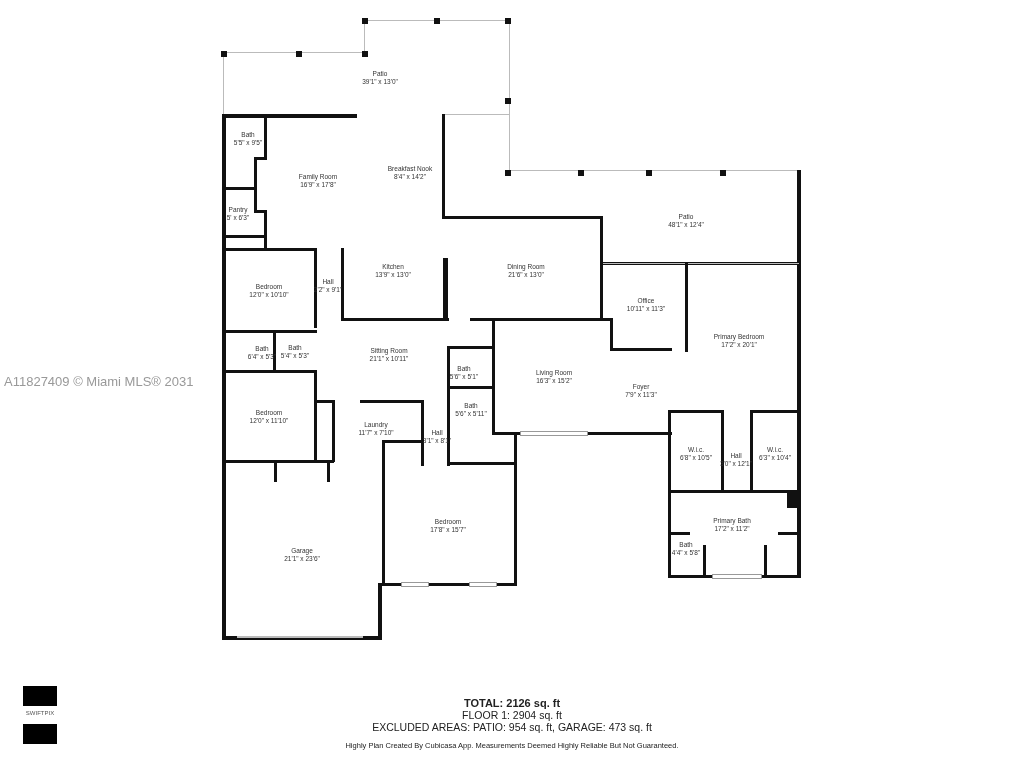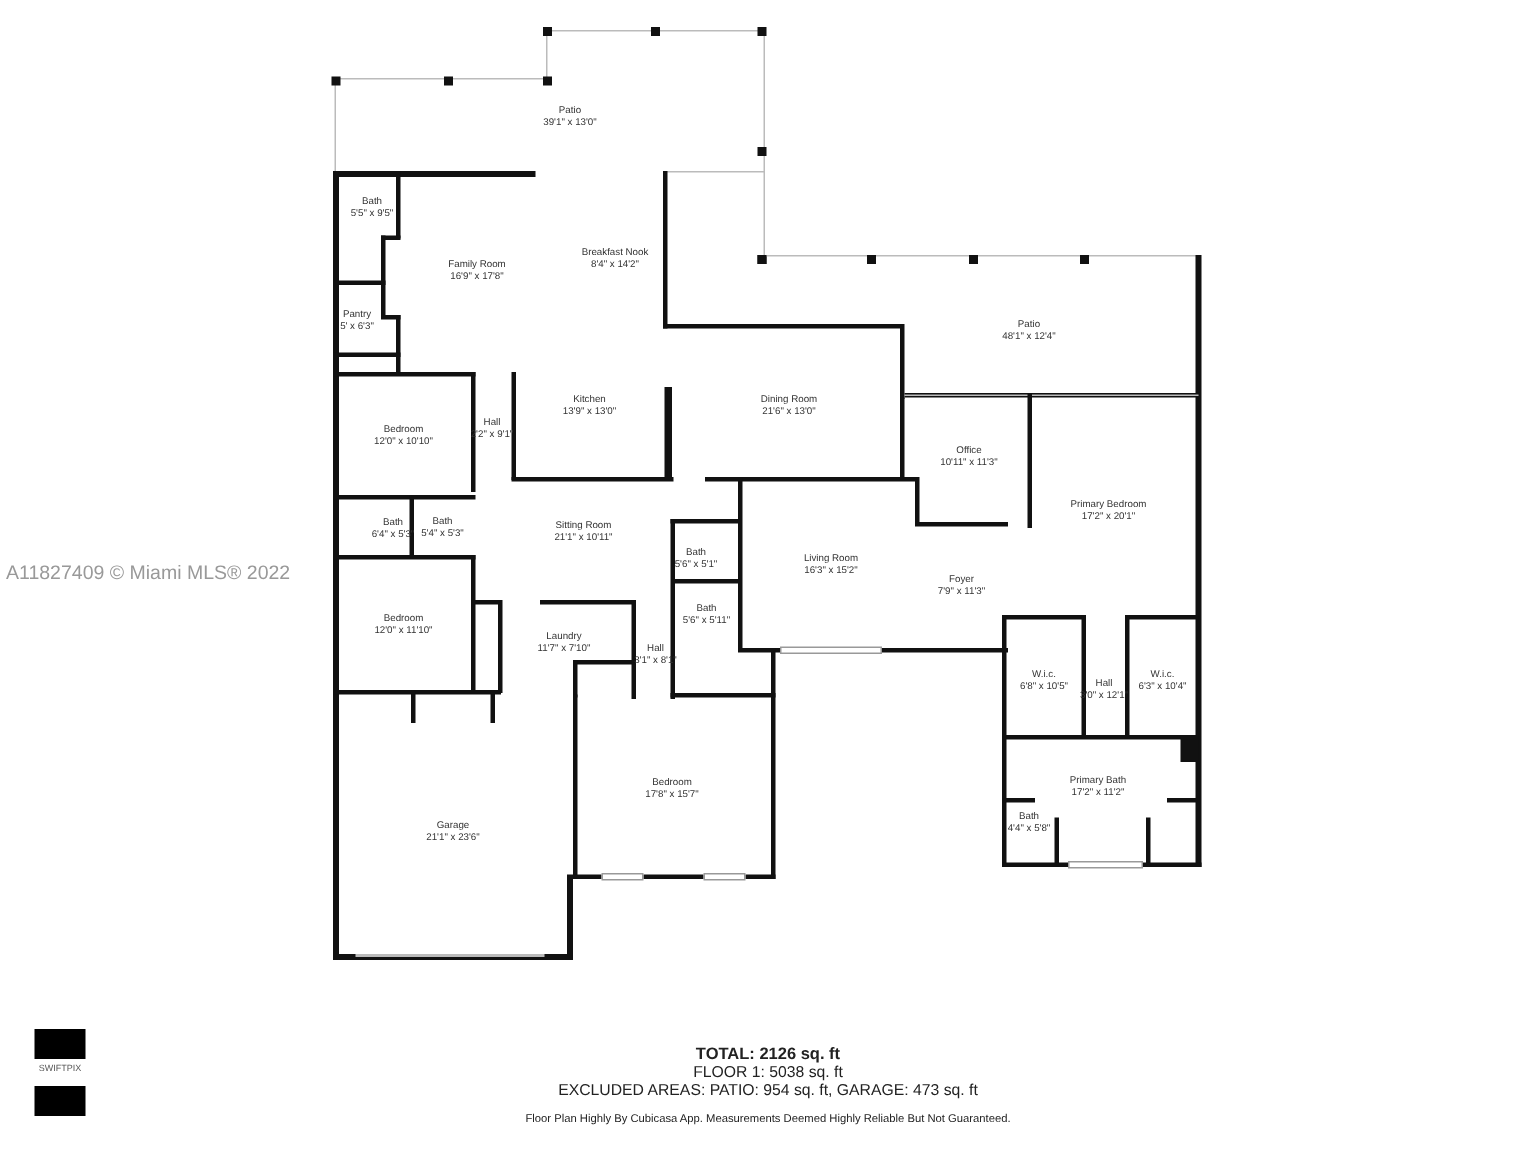--- a/index.html
+++ b/index.html
@@ -234,24 +234,24 @@
   <div class="room" style="left:686px;top:549px;">
     <span class="n">Bath</span>
       <span class="d">4'4" x 5'8"</span>
     </div>
   <div class="room" style="left:302px;top:555px;">
     <span class="n">Garage</span>
       <span class="d">21'1" x 23'6"</span>
     </div>
 </div>
 
-<div class="watermark">A11827409 © Miami MLS® 2022</div>
+<div class="watermark">A11827409 © Miami MLS® 2031</div>
 
 <div class="logo">
   <div class="blk" style="top:0;"></div>
   <div class="txt">SWIFTPIX</div>
   <div class="blk" style="top:38px;"></div>
 </div>
 
 <div class="footer f-total">TOTAL: 2126 sq. ft</div>
-<div class="footer f-floor">FLOOR 1: 5038 sq. ft</div>
+<div class="footer f-floor">FLOOR 1: 2904 sq. ft</div>
 <div class="footer f-excl">EXCLUDED AREAS: PATIO: 954 sq. ft, GARAGE: 473 sq. ft</div>
-<div class="footer f-note">Floor Plan Highly By Cubicasa App. Measurements Deemed Highly Reliable But Not Guaranteed.</div>
+<div class="footer f-note">Highly Plan Created By Cubicasa App. Measurements Deemed Highly Reliable But Not Guaranteed.</div>
 
 </body></html>

